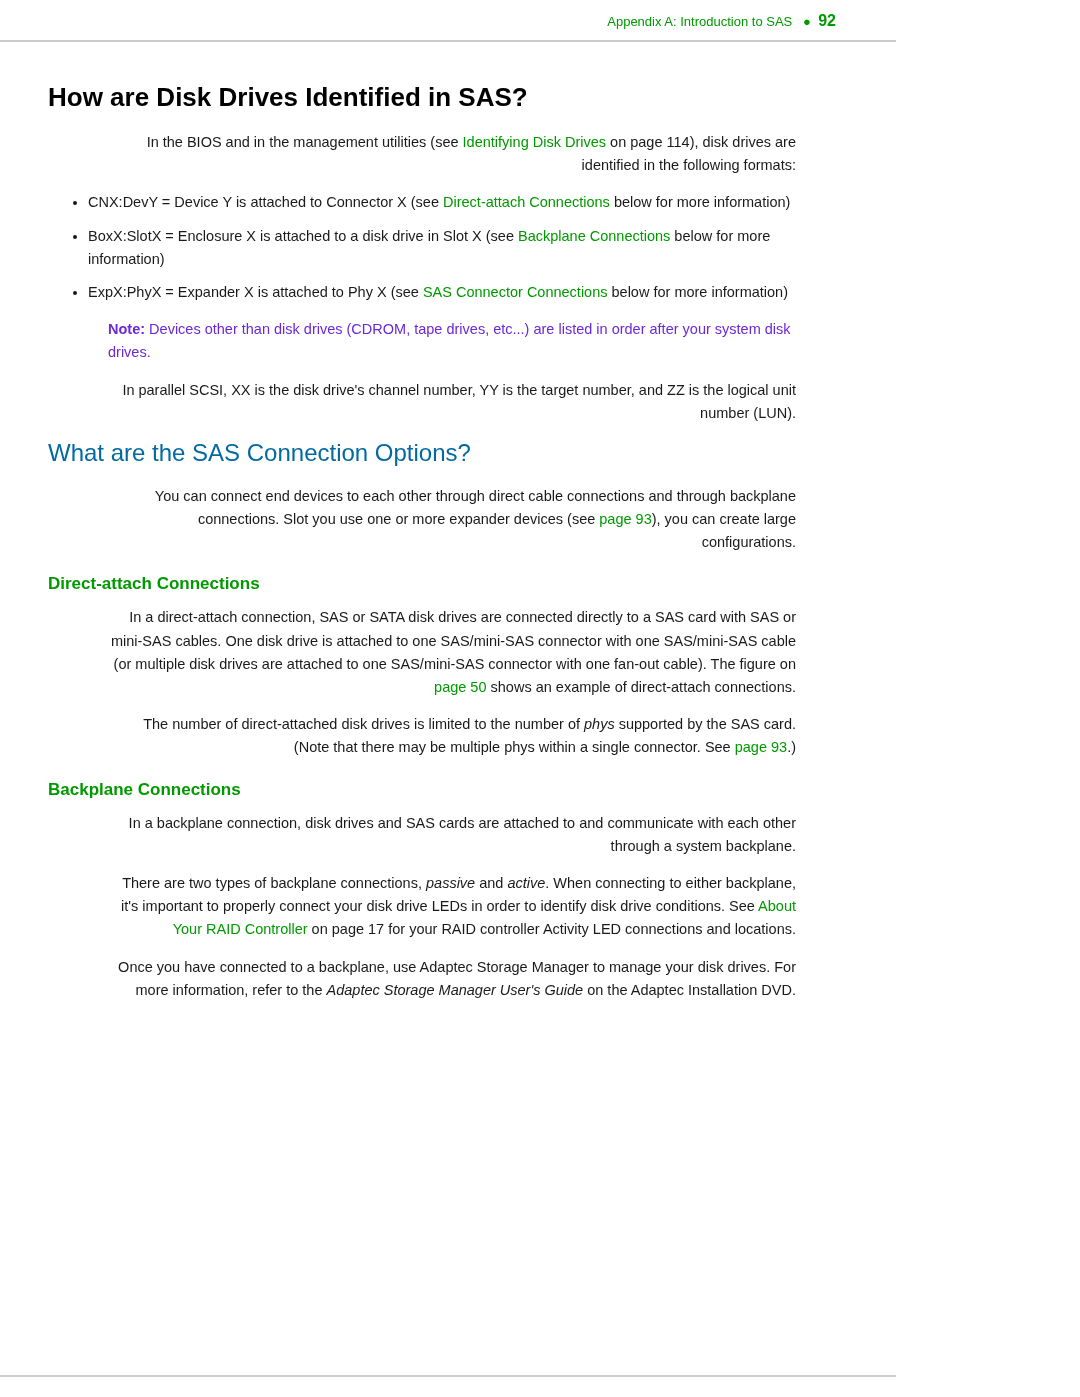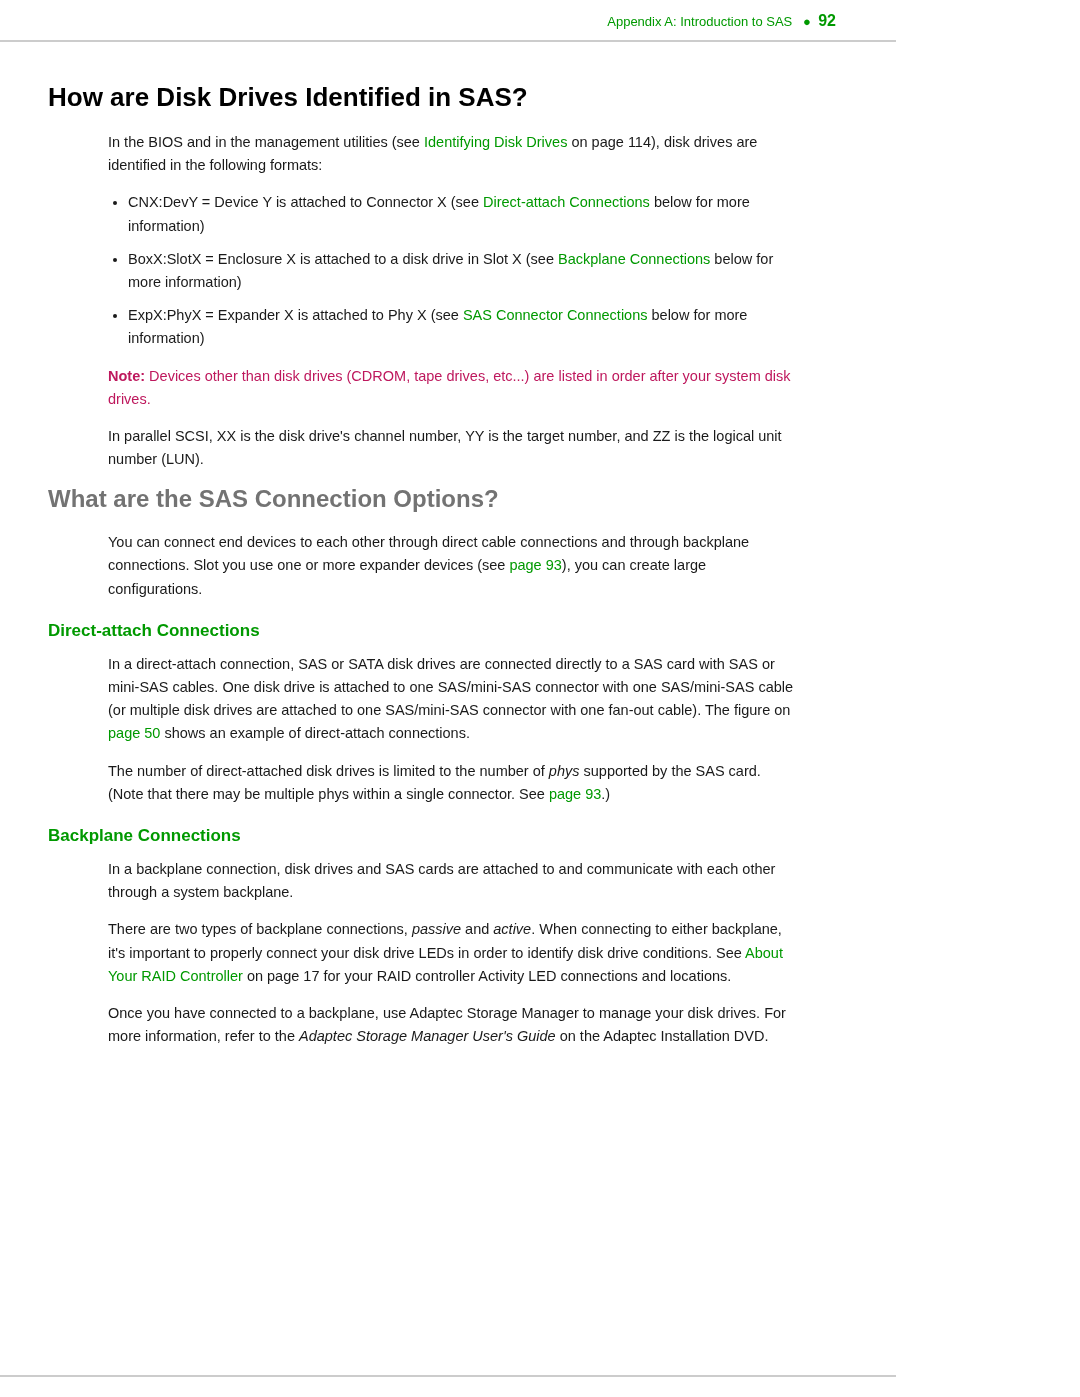--- a/index.html
+++ b/index.html
@@ -53,50 +53,51 @@
       font-size: 26px;
       font-weight: bold;
       color: #000000;
       margin-bottom: 18px;
       margin-top: 10px;
     }
 
     h2.section-title {
       font-family: Arial, sans-serif;
       font-size: 24px;
-      font-weight: bold;
-      color: #737373;
+      font-weight: normal;
+      color: #0369a1;
       margin-bottom: 18px;
       margin-top: 12px;
     }
 
     h3.subsection-title {
       font-family: Arial, sans-serif;
       font-size: 17px;
       font-weight: bold;
       color: #009900;
       margin-bottom: 12px;
       margin-top: 20px;
     }
 
     .body-text {
       font-family: Arial, sans-serif;
       font-size: 14.5px;
       line-height: 1.6;
       color: #1a1a1a;
       margin-bottom: 14px;
+      text-align: right;
     }
 
     .indented {
       margin-left: 60px;
       margin-right: 40px;
     }
 
     .bullet-list {
-      margin-left: 80px;
+      margin-left: 40px;
       margin-right: 40px;
       margin-bottom: 14px;
     }
 
     .bullet-list li {
       font-family: Arial, sans-serif;
       font-size: 14.5px;
       line-height: 1.6;
       color: #1a1a1a;
       list-style: disc;
@@ -105,21 +106,21 @@
 
     a, .link {
       color: #009900;
       text-decoration: none;
     }
 
     .note-text {
       font-family: Arial, sans-serif;
       font-size: 14.5px;
       line-height: 1.6;
-      color: #be185d;
+      color: #6d28d9;
       margin-bottom: 14px;
     }
 
     .note-text strong {
       font-weight: bold;
     }
 
     .italic {
       font-style: italic;
     }

